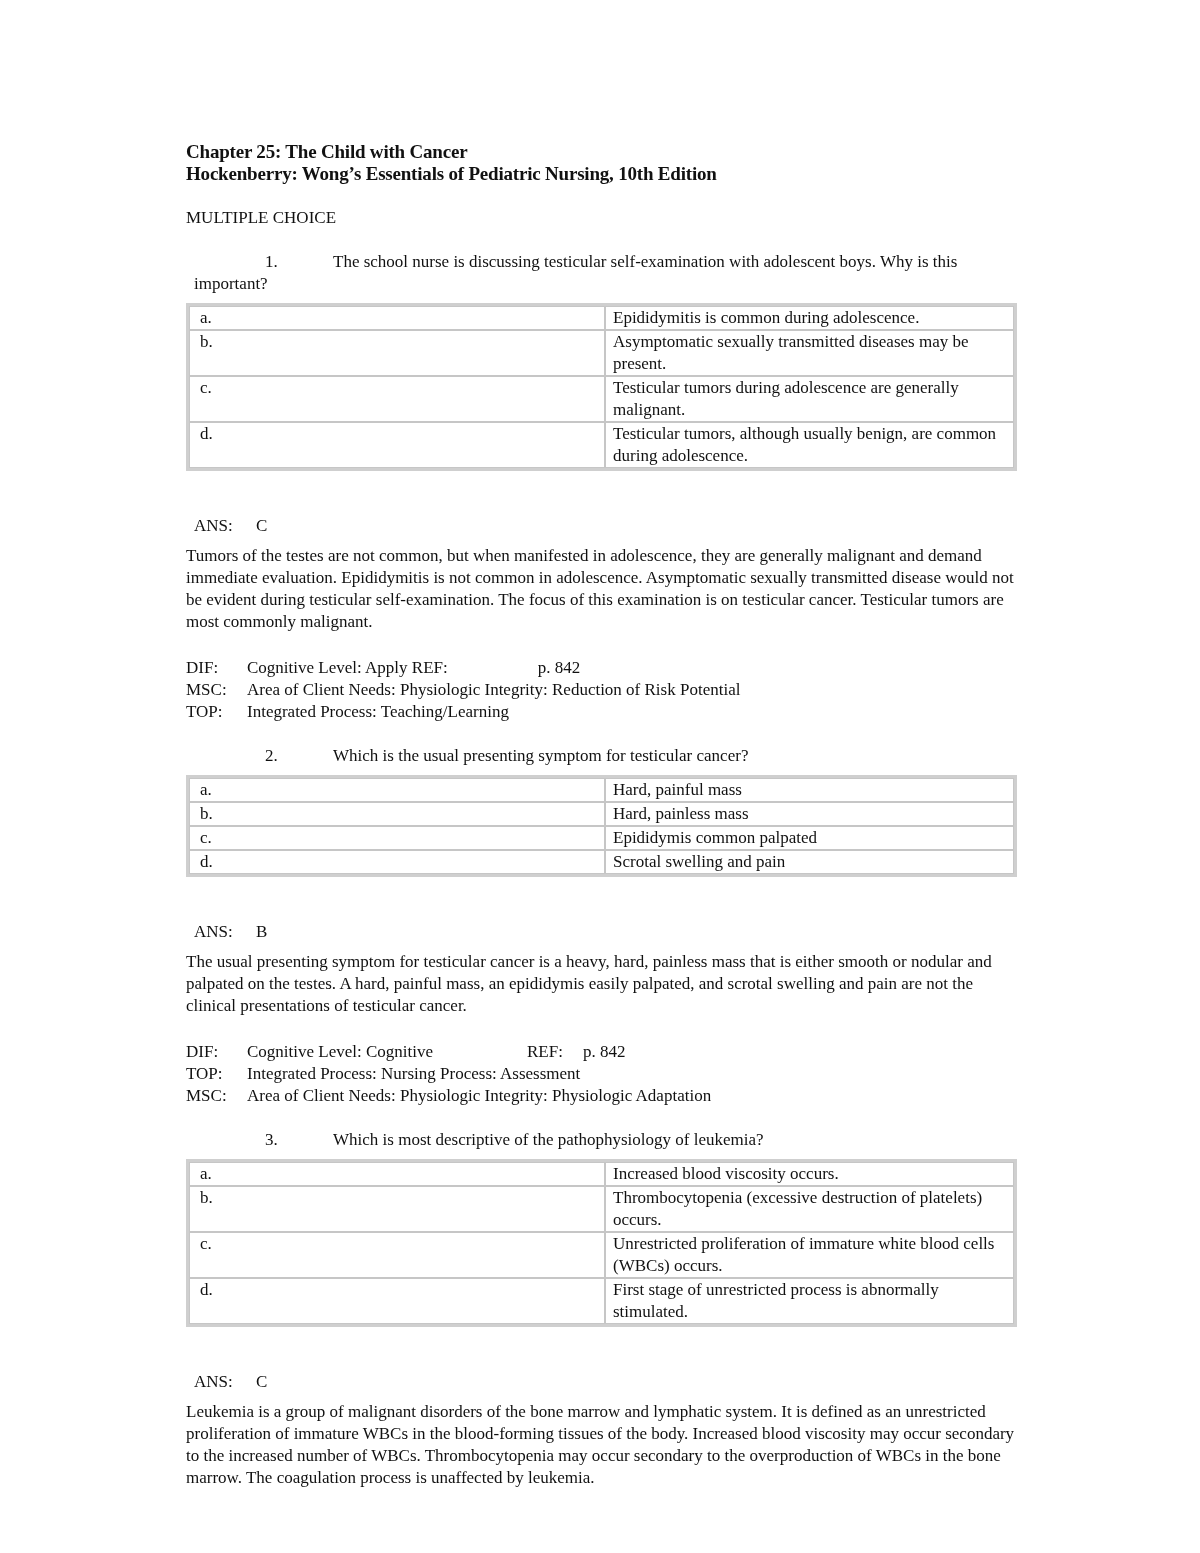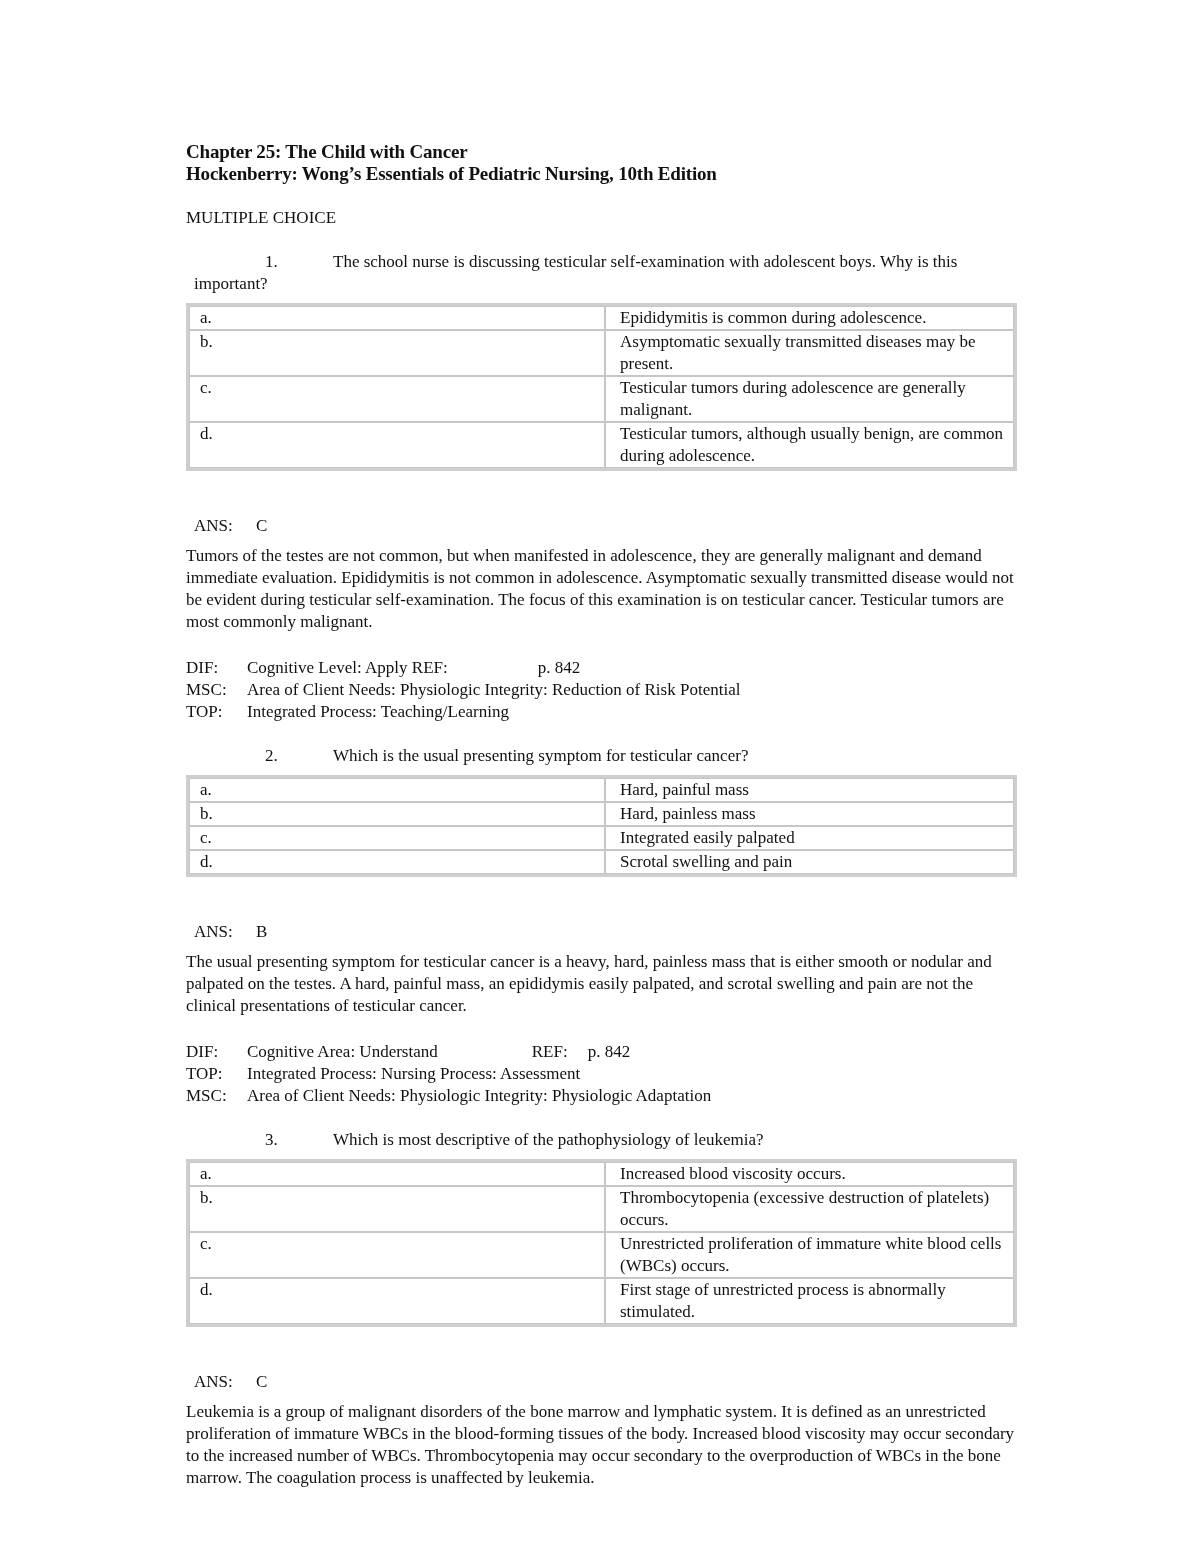--- a/index.html
+++ b/index.html
@@ -16,21 +16,21 @@
   .q-num { display: inline-block; width: 68px; text-indent: 0; }
   table.opts {
     width: 831px; border-collapse: separate; border-spacing: 0;
     border: 3px solid #cfcfcf; margin-top: 0;
   }
   table.opts td {
     border: 1px solid #c6c6c6; padding: 0 6px 0 8px; vertical-align: top;
     font-size: 17px; line-height: 22px;
   }
   table.opts td.letter { width: 398px; padding-left: 10px; }
-  table.opts td.text { padding-left: 14px; }
+  table.opts td.text { padding-left: 7px; }
   .ans-block { margin-top: 44px; }
   .ans-line { margin: 8px; }
   .ans-line .lbl { display: inline-block; width: 62px; }
   .rationale { margin: 0; width: 830px; }
   .meta { margin-top: 24px; }
   .meta-line { margin: 0; white-space: pre; }
   .meta-line .lbl { display: inline-block; width: 61px; }
   .ref-gap-1 { display: inline-block; width: 90px; }
   .ref-gap-2 { display: inline-block; width: 94px; }
   .ref-gap-3 { display: inline-block; width: 20px; }
@@ -83,34 +83,34 @@
           <tr>
             <td class="letter">a.</td>
             <td class="text">Hard, painful mass</td>
           </tr>
       <tr>
             <td class="letter">b.</td>
             <td class="text">Hard, painless mass</td>
           </tr>
       <tr>
             <td class="letter">c.</td>
-            <td class="text">Integrated easily palpated</td>
+            <td class="text">Epididymis common palpated</td>
           </tr>
       <tr>
             <td class="letter">d.</td>
             <td class="text">Scrotal swelling and pain</td>
           </tr>
     </tbody>
       </table>
     <div class="ans-block">
       <p class="ans-line"><span class="lbl">ANS:</span><span>B</span></p>
       <p class="rationale">The usual presenting symptom for testicular cancer is a heavy, hard, painless mass that is either smooth or nodular and palpated on the testes. A hard, painful mass, an epididymis easily palpated, and scrotal swelling and pain are not the clinical presentations of testicular cancer.</p>
     </div>
     <div class="meta">
-      <p class="meta-line"><span class="lbl">DIF:</span><span>Cognitive Area: Understand</span><span class="ref-gap-2"></span><span>REF:</span><span class="ref-gap-3"></span><span>p. 842</span></p>
+      <p class="meta-line"><span class="lbl">DIF:</span><span>Cognitive Level: Cognitive</span><span class="ref-gap-2"></span><span>REF:</span><span class="ref-gap-3"></span><span>p. 842</span></p>
       <p class="meta-line"><span class="lbl">TOP:</span><span>Integrated Process: Nursing Process: Assessment</span></p>
       <p class="meta-line"><span class="lbl">MSC:</span><span>Area of Client Needs: Physiologic Integrity: Physiologic Adaptation</span></p>
     </div>
   </div>
 
   <div class="question">
     <p class="q-stem"><span class="q-num">3.</span><span>Which is most descriptive of the pathophysiology of leukemia?</span></p>
     <table class="opts">
       <tbody>
           <tr>

